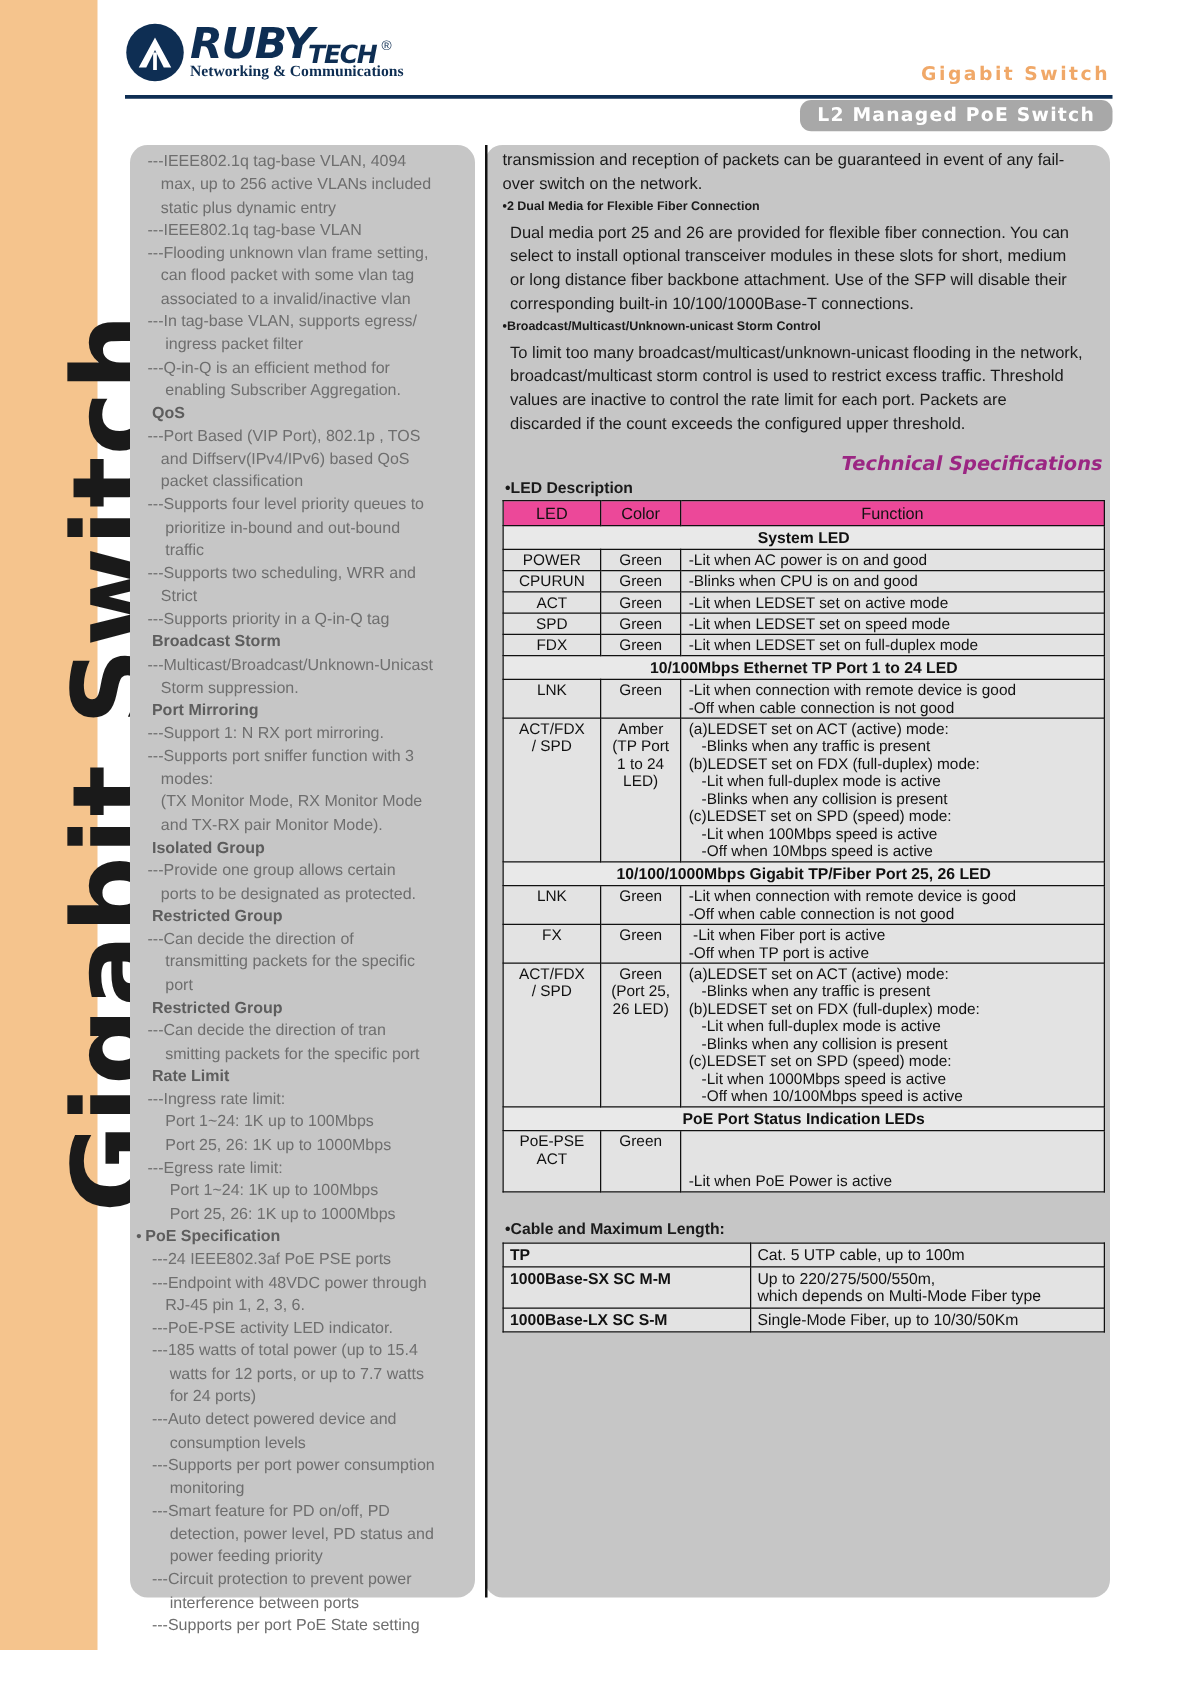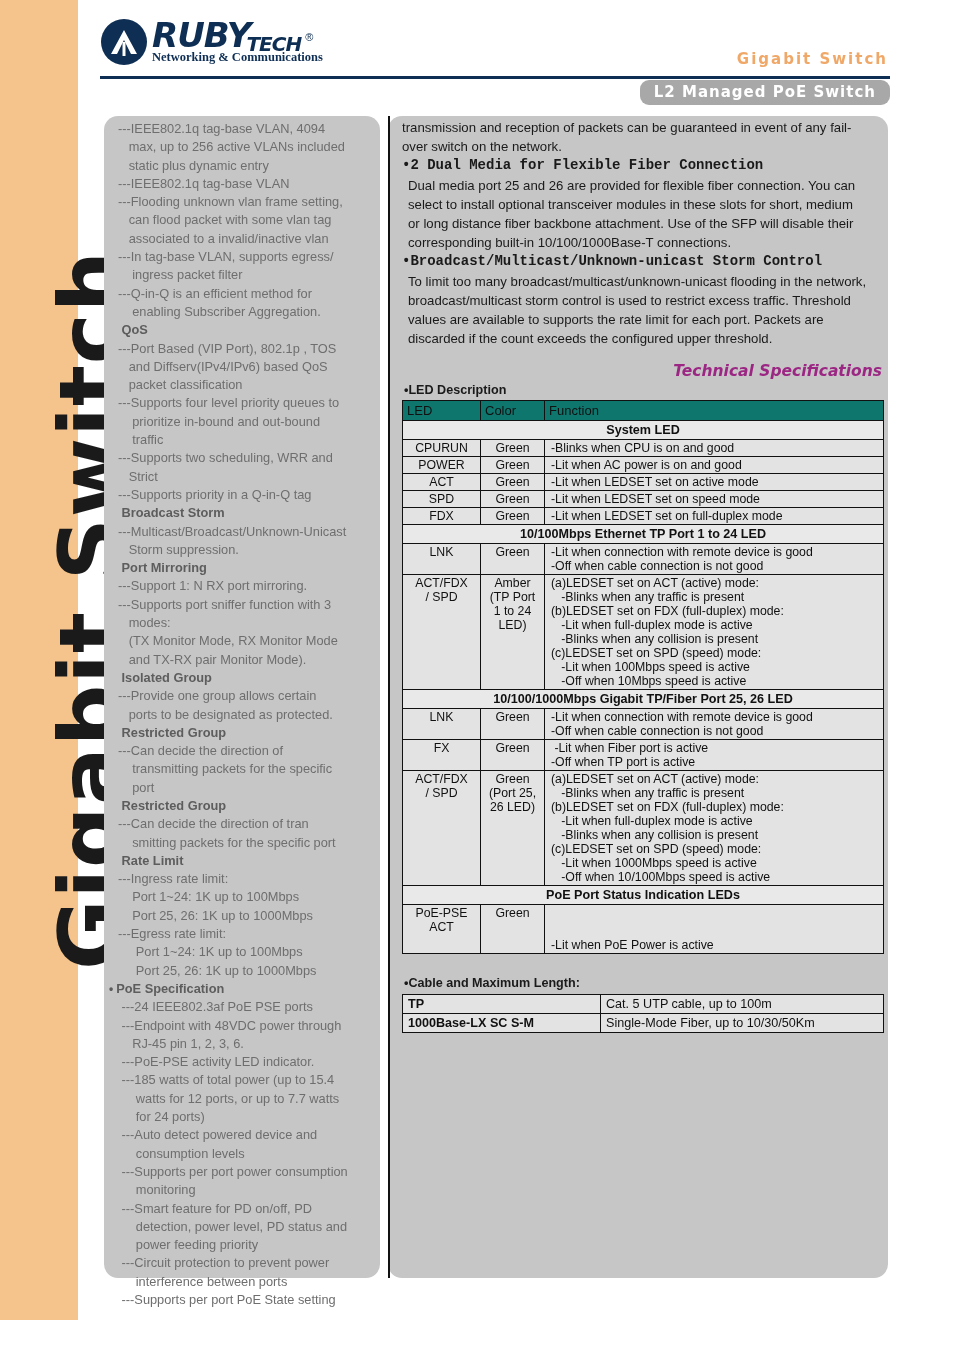--- a/index.html
+++ b/index.html
@@ -110,22 +110,22 @@
   .right-content {
     position:absolute; left:402px; top:118px;
     width: 480px;
     color:#1a1a1a;
   }
   .para {
     font-size: 13.2px; line-height: 19.2px; margin:0;
   }
   .para .ln { white-space:pre; display:block; }
   .bhead {
-    font-size: 14px; line-height:19.2px; font-weight:bold; margin:0;
-    padding-left: 11px; text-indent:-11px;font-family:Liberation Mono, monospace;
+    font-size: 10px; line-height:19.2px; font-weight:bold; margin:0;
+    padding-left: 11px; text-indent:-11px;
   }
   .bhead:before { content:"\2022 "; }
   .body-ind { padding-left: 6px; }
 
   .tech-title {
     margin: 14px 0 3px 0;
     font-family:"DejaVu Sans", sans-serif;
     font-weight: bold; font-style: italic;
     font-size: 15.5px; color:#9b2683;text-align:right;
   }
@@ -145,22 +145,22 @@
     background:#e3e3e3;
   }
   table.spec td, table.spec th {
     border: 1.4px solid #111;
     padding: 1px 4px;
     vertical-align: top;
     font-weight: normal;
     text-align: left;
   }
   table.spec .hdr td {
-    background:#0f766e;
-    text-align:left;
+    background:#ec4899;
+    text-align:center;
     font-size: 13px;
     padding: 2px 4px;
   }
   table.spec .section td {
     background:#e9e9e9;
     text-align:center;
     font-weight:bold;
     font-size: 12.6px;
     padding: 2px 4px;
   }
@@ -296,21 +296,21 @@
       <div class="para body-ind">
         <span class="ln">Dual media port 25 and 26 are provided for flexible fiber connection. You can</span>
         <span class="ln">select to install optional transceiver modules in these slots for short, medium</span>
         <span class="ln">or long distance fiber backbone attachment. Use of the SFP will disable their</span>
         <span class="ln">corresponding built-in 10/100/1000Base-T connections.</span>
       </div>
       <div class="bhead">Broadcast/Multicast/Unknown-unicast Storm Control</div>
       <div class="para body-ind">
         <span class="ln">To limit too many broadcast/multicast/unknown-unicast flooding in the network,</span>
         <span class="ln">broadcast/multicast storm control is used to restrict excess traffic. Threshold</span>
-        <span class="ln">values are available to supports the rate limit for each port. Packets are</span>
+        <span class="ln">values are inactive to control the rate limit for each port. Packets are</span>
         <span class="ln">discarded if the count exceeds the configured upper threshold.</span>
       </div>
     </div>
 
   <div class="tech-title">Technical Specifications</div>
   <div class="sub-bullet">LED Description</div>
 
   <table class="spec">
     <colgroup>
         <col class="col-led">
@@ -320,31 +320,31 @@
     <tbody id="led-tbody">
         <tr class="hdr">
           <td>LED</td>
           <td>Color</td>
           <td>Function</td>
         </tr>
         <tr class="section">
           <td colspan="3">System LED</td>
         </tr>
         <tr>
+          <td class="c">POWER</td>
+          <td class="c">Green</td>
+          <td class="fn">
+            <span style="display: block; white-space: pre;">-Lit when AC power is on and good</span>
+          </td>
+        </tr>
+        <tr>
           <td class="c">CPURUN</td>
           <td class="c">Green</td>
           <td class="fn">
             <span style="display: block; white-space: pre;">-Blinks when CPU is on and good</span>
-          </td>
-        </tr>
-        <tr>
-          <td class="c">POWER</td>
-          <td class="c">Green</td>
-          <td class="fn">
-            <span style="display: block; white-space: pre;">-Lit when AC power is on and good</span>
           </td>
         </tr>
         <tr>
           <td class="c">ACT</td>
           <td class="c">Green</td>
           <td class="fn">
             <span style="display: block; white-space: pre;">-Lit when LEDSET set on active mode</span>
           </td>
         </tr>
         <tr>
@@ -437,20 +437,27 @@
 
   <table class="cable">
     <tbody id="cable-tbody">
         <tr>
           <td class="k">TP</td>
           <td>
             <span style="display: block;">Cat. 5 UTP cable, up to 100m</span>
           </td>
         </tr>
         <tr>
+          <td class="k">1000Base-SX SC M-M</td>
+          <td>
+            <span style="display: block;"> Up to 220/275/500/550m,</span>
+            <span style="display: block;">which depends on Multi-Mode Fiber type</span>
+          </td>
+        </tr>
+        <tr>
           <td class="k">1000Base-LX SC S-M</td>
           <td>
             <span style="display: block;">Single-Mode Fiber, up to 10/30/50Km</span>
           </td>
         </tr>
       </tbody>
   </table>
 </div>
 
 </body></html>

